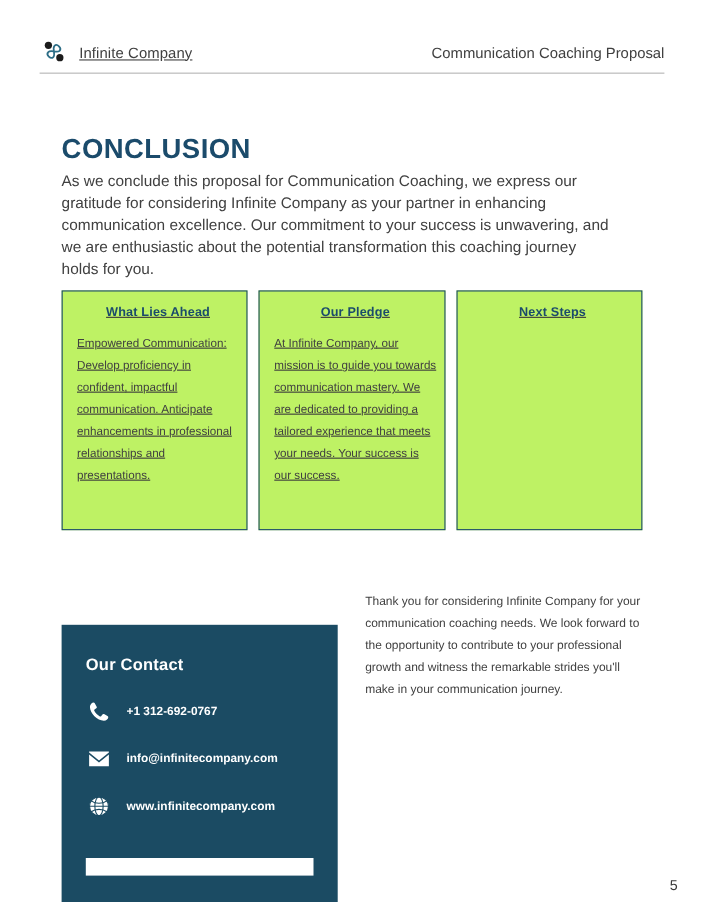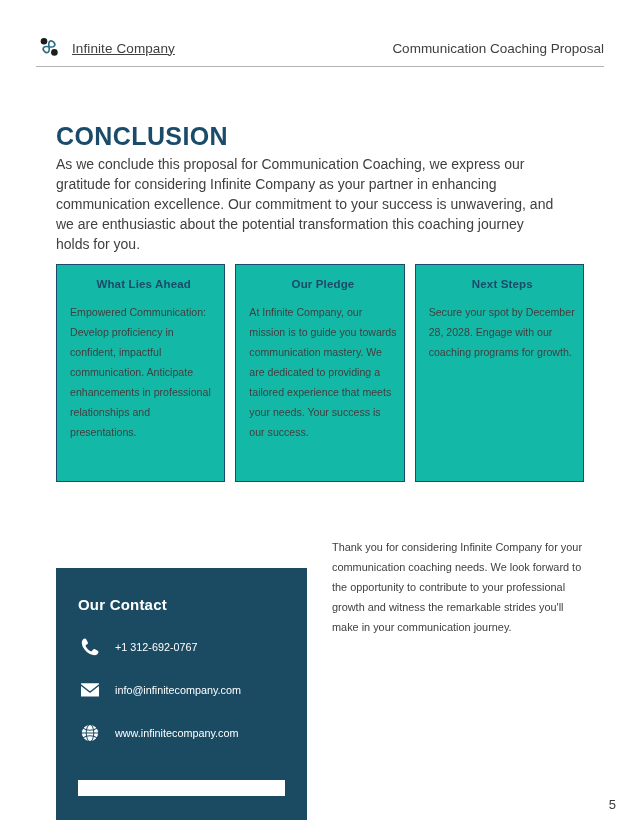--- a/index.html
+++ b/index.html
@@ -94,22 +94,23 @@
     top: 264px;
     width: 528px;
     height: 218px;
     display: flex;
     gap: 10px;
   }
 
   .card {
     flex: 1 1 0;
     border: 1.3px solid #1b4b6b;
-    background: #14b8a6;
+    background: #bef264;
     padding: 13px 7px 10px 13px;
+    text-decoration: underline;
   }
 
   .card-title {
     font-size: 11.5px;
     font-weight: bold;
     color: #1b4b6b;
     text-align: center;
     margin-bottom: 12px;
     letter-spacing: 0.15px;
   }
@@ -136,20 +137,21 @@
     font-size: 15px;
     font-weight: bold;
     color: #ffffff;
     margin-top: 8px;
     margin-bottom: 22px;
     letter-spacing: 0.2px;
   }
 
   .contact-list {
     list-style: none;
+    font-weight: bold;
   }
 
   .contact-row {
     display: flex;
     align-items: center;
     gap: 13px;
     margin-bottom: 19px;
   }
 
   .contact-icon {
@@ -223,21 +225,20 @@
     <div class="card-body">Empowered Communication: Develop proficiency in confident, impactful communication. Anticipate enhancements in professional relationships and presentations.</div>
   </div>
 
   <div class="card">
     <div class="card-title">Our Pledge</div>
     <div class="card-body">At Infinite Company, our mission is to guide you towards communication mastery. We are dedicated to providing a tailored experience that meets your needs. Your success is our success.</div>
   </div>
 
   <div class="card">
     <div class="card-title">Next Steps</div>
-    <div class="card-body">Secure your spot by December 28, 2028. Engage with our coaching programs for growth.</div>
   </div>
 
 </div>
 
 <div class="contact-panel">
   <div class="contact-title">Our Contact</div>
 
   <ul class="contact-list">
 
     <li class="contact-row">

